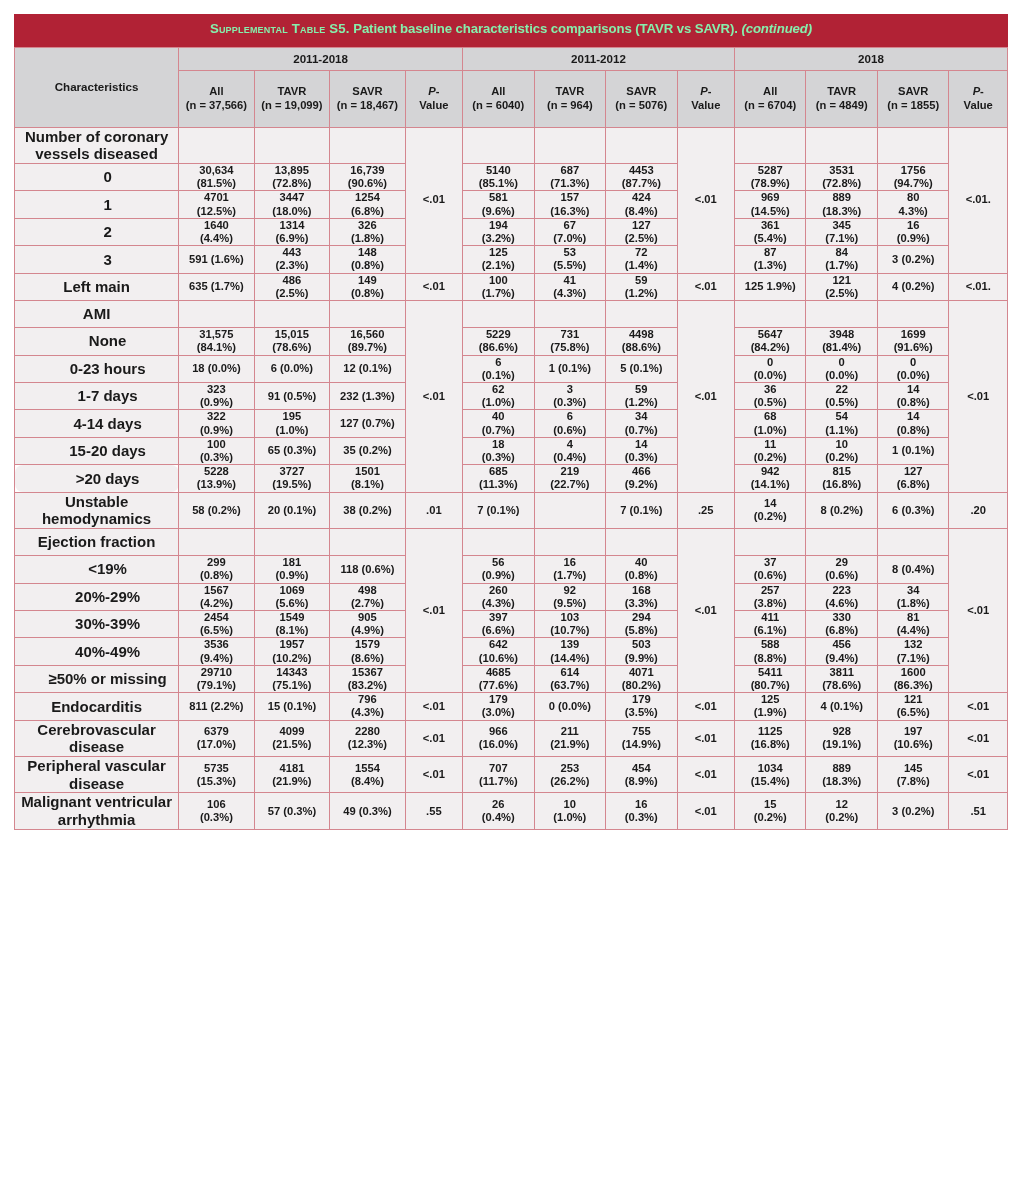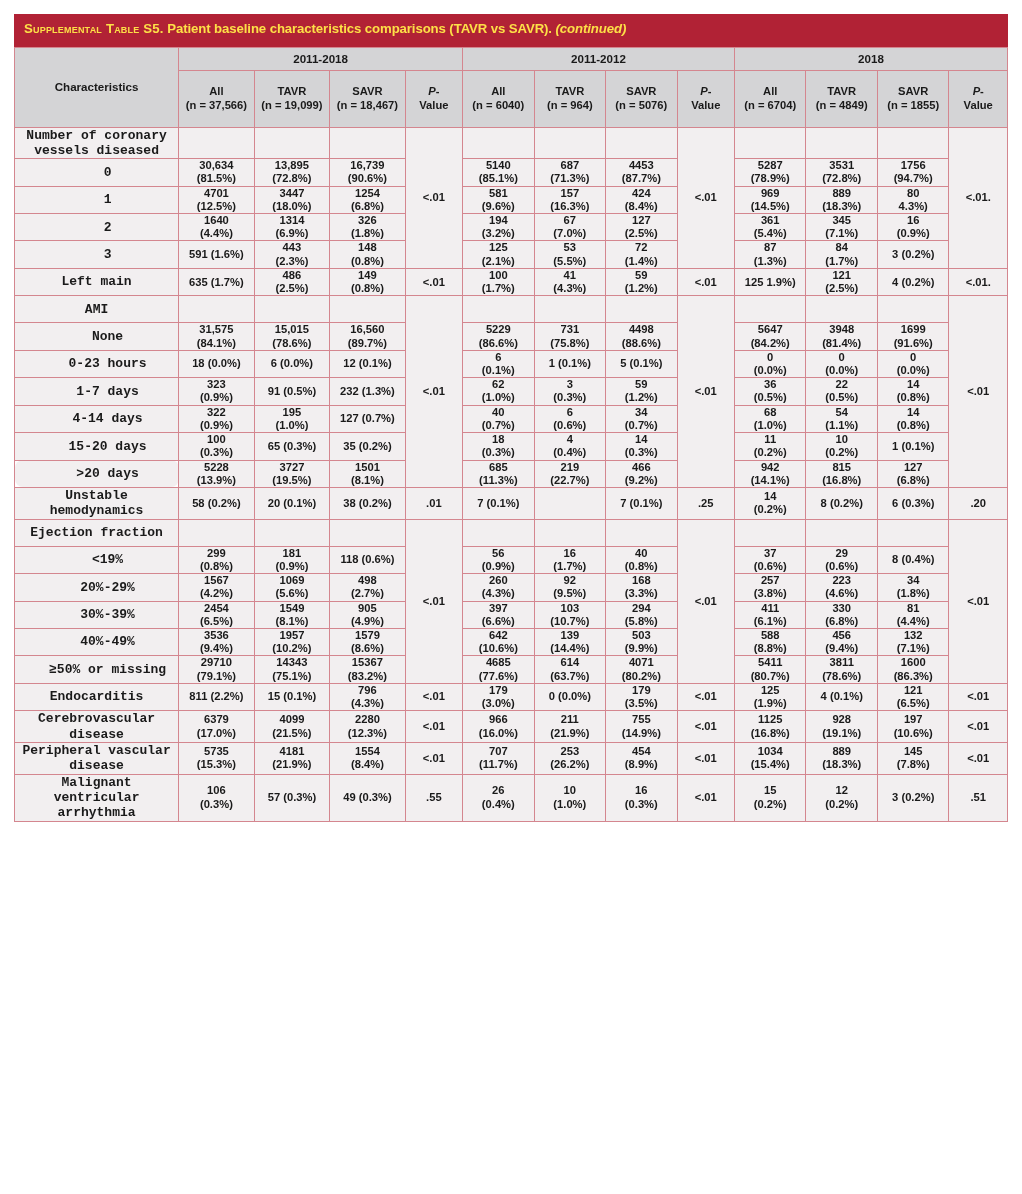--- a/index.html
+++ b/index.html
@@ -19,26 +19,27 @@
     position: relative;
     width: 1022px;
     height: 1194px;
     box-sizing: border-box;
     padding: 14px 14px 0 14px;
   }
 
   
   .title-bar {
     background: #b12235;
-    color: #fde047;
+    color: #86efac;
     padding: 7px 10px 9px 10px;
     font-size: 13.2px;
     line-height: 1.25;
     letter-spacing: -0.1px;
     font-weight: bold;
+    text-align: center;
   }
   .title-bar .smallcaps {
     font-variant: small-caps;
     font-weight: bold;
     letter-spacing: 0.2px;
   }
   .title-bar .cont {
     font-style: italic;
     font-weight: bold;
   }
@@ -87,23 +88,22 @@
     padding: 0 0 6px 10px;
     vertical-align: bottom;
     border-top: none;
     border-left: none;
   }
 
   
   td.rowlabel {
     text-align: left;
     padding: 6px 4px 6px 10px;
-    font-size: 13px;
+    font-size: 15px;
     border-left: none;
-    font-family: Liberation Mono, monospace;
   }
   td.rowlabel.sub { padding-left: 22px; }
 
   td.num {
     font-size: 11.2px;
     padding: 5px 2px;
   }
   td.pval {
     font-size: 11.2px;
     padding: 5px 2px;

